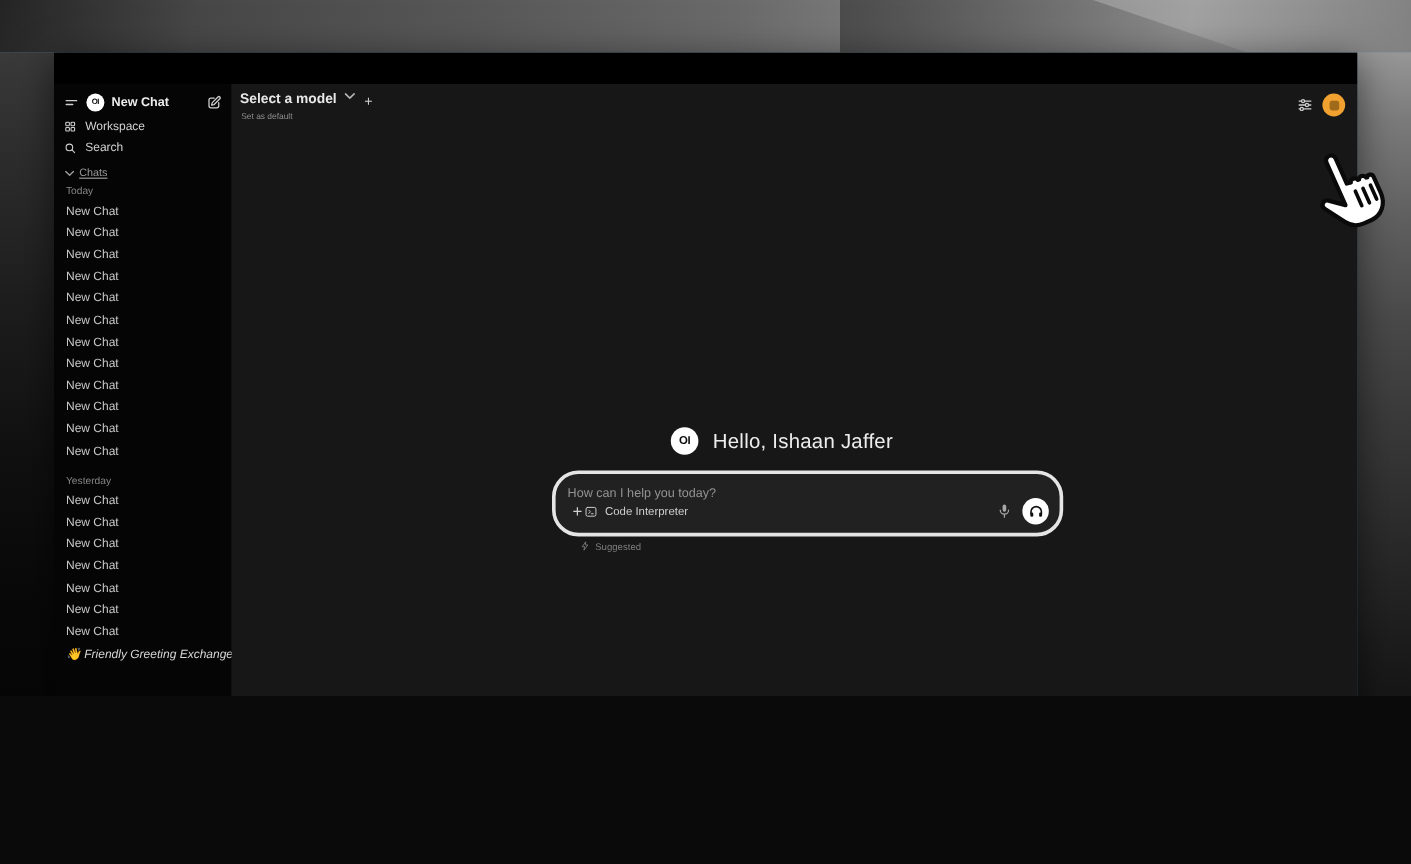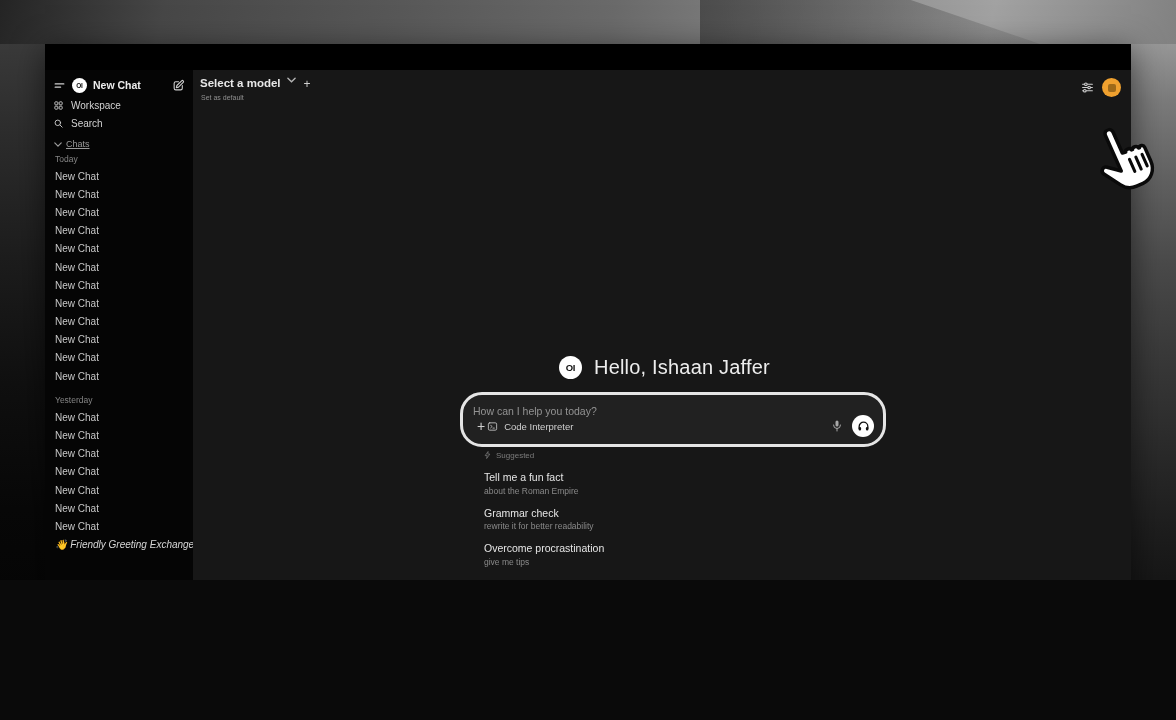--- a/index.html
+++ b/index.html
@@ -59,21 +59,21 @@
   .model-row .model-label { font-size:11.5px; font-weight:bold; color:#e8e8e8; }
   .model-row .plus { font-size:12px; color:#cfcfcf; margin-left:2px; cursor:pointer; }
   .set-default { margin-top:3px; margin-left:1px; font-size:7px; color:#8f8f8f; cursor:pointer; }
   .top-right { position:absolute; right:10px; top:8px; display:flex; align-items:center; gap:8px; }
   .avatar { width:19px; height:19px; border-radius:50%; background:#F0A12F; position:relative;
     display:flex; align-items:center; justify-content:center; cursor:pointer; }
   .avatar-glyph { width:8px; height:8px; border-radius:2px; background:rgba(60,40,0,.45); }
 
   .greeting { position:absolute; left:366px; top:286px; display:flex; align-items:center; gap:12px; }
   .greeting .logo-circle { width:23px; height:23px; font-size:9.5px; }
-  .greeting-text { font-size:20px; font-weight:500; color:#ededed; letter-spacing:.2px; }
+  .greeting-text { font-size:17px; font-weight:500; color:#ededed; letter-spacing:.2px; }
 
   .input-card { position:absolute; left:267px; top:322px; width:426px; height:55px;
     background:#212121; border:3px solid #e5e5e5; border-radius:22px; }
   .chat-input { position:absolute; left:10px; top:7px; width:330px; height:18px; background:transparent;
     border:none; outline:none; font-family:"Liberation Sans",sans-serif; font-size:10.5px; color:#e5e5e5; }
   .chat-input::placeholder { color:#939393; }
   .input-row { position:absolute; left:12px; right:9px; bottom:7px; height:22px;
     display:flex; align-items:center; }
   .input-plus { font-size:14px; color:#cfcfcf; line-height:1; cursor:pointer; padding:0 2px; }
   .ci-chip { display:flex; align-items:center; gap:6px; cursor:pointer; }
@@ -281,37 +281,20 @@
 
       <div class="suggested">
         <div class="sg-header">
           <span class="icon-btn">
             <svg width="7" height="10" viewBox="0 0 12 14">
                 <path d="M7 1 L2 8 H5.5 L4.5 13 L10 5.5 H6.5 Z" fill="none" stroke="#8a8a8a" stroke-width="1.1" stroke-linejoin="round"></path>
               </svg>
           </span>
           <span class="sg-label">Suggested</span>
         </div>
-        <div>
-
-            <div class="prompt">
-              <div class="prompt-title">Tell me a fun fact</div>
-              <div class="prompt-sub">about the Roman Empire</div>
-            </div>
-
-            <div class="prompt">
-              <div class="prompt-title">Grammar check</div>
-              <div class="prompt-sub">rewrite it for better readability</div>
-            </div>
-
-            <div class="prompt">
-              <div class="prompt-title">Overcome procrastination</div>
-              <div class="prompt-sub">give me tips</div>
-            </div>
-          </div>
       </div>
 
     </main>
   </div>
 
   <div class="cursor-overlay">
     <svg width="62" height="70" viewBox="0 0 28 32">
       <path d="M10.2 2.5 C10.2 1.4 11.1 0.6 12.1 0.6 C13.2 0.6 14 1.4 14 2.5 L14 13 L15.6 13.2 C15.7 12 18.2 12 18.4 13.4 L18.9 13.5 C19.2 12.3 21.5 12.4 21.7 13.9 L22.1 14 C22.5 13 24.4 13.3 24.4 14.8 L24.4 21.5 C24.4 26 21.2 29.5 17 29.5 L13.8 29.5 C11.2 29.5 8.8 28.2 7.4 26 L2.4 18.3 C1.3 16.6 3.5 14.9 5 16.1 L10.2 20.3 Z" fill="#ffffff" stroke="#0a0a0a" stroke-width="1.6" stroke-linejoin="round"></path>
       <g stroke="#0a0a0a" stroke-width="1.4" fill="none" stroke-linecap="round">
         <line x1="15.8" y1="17" x2="15.8" y2="23"></line>

